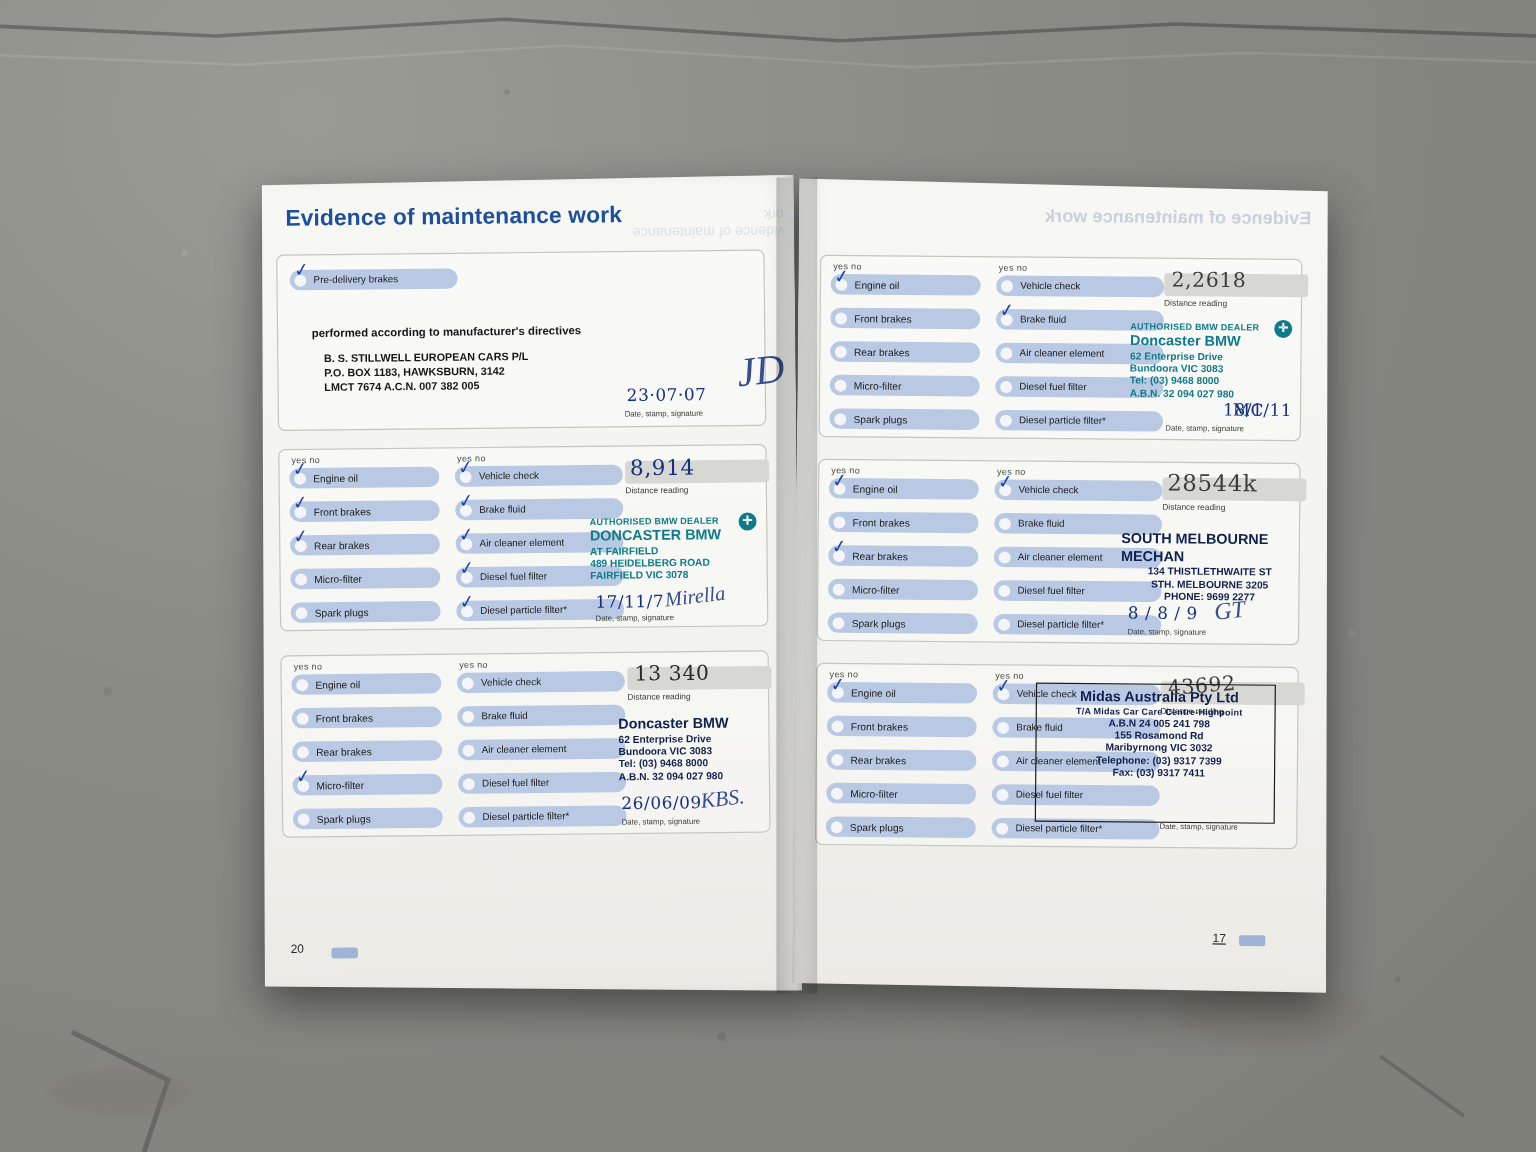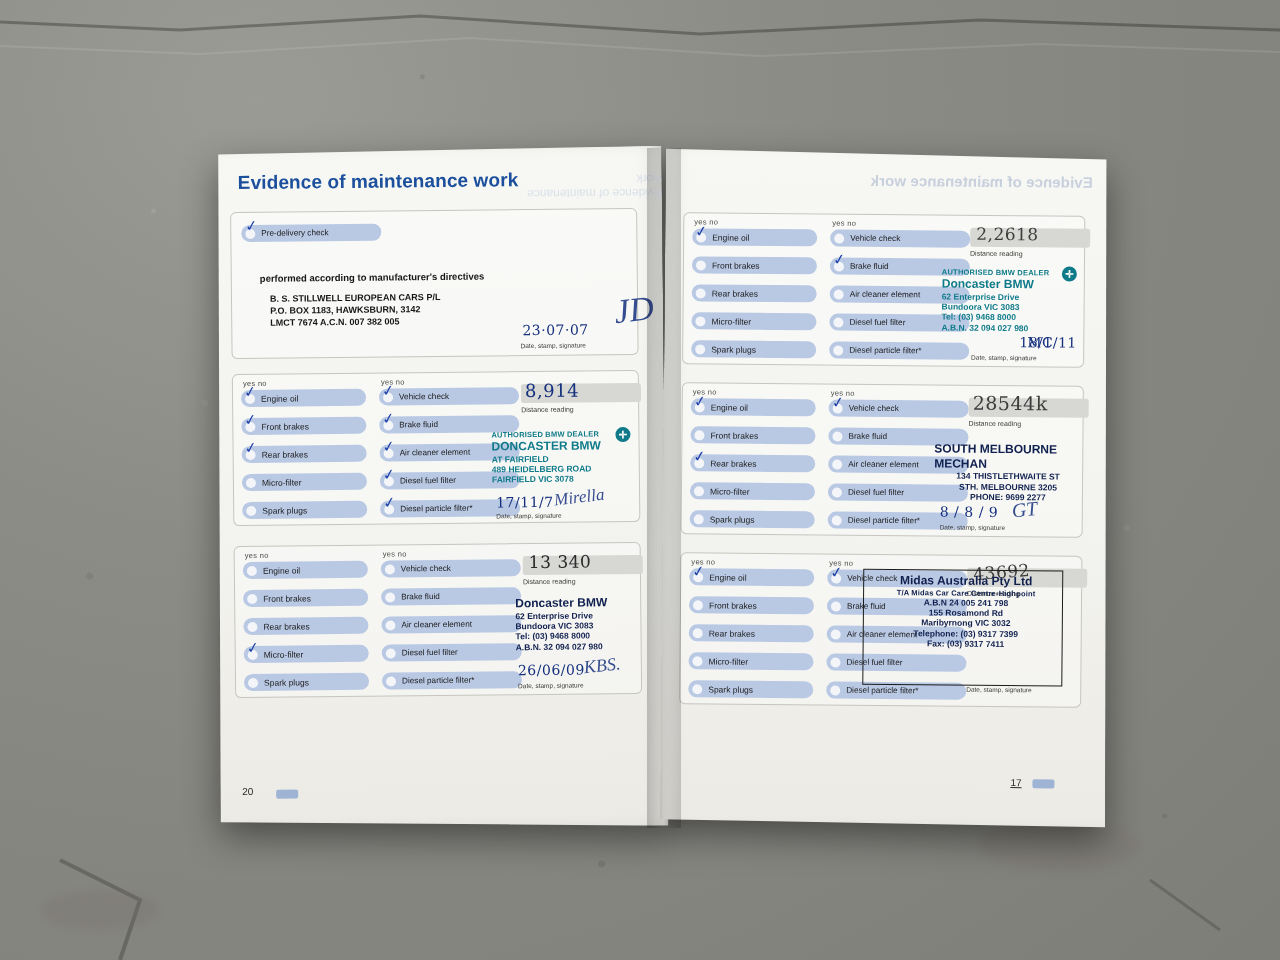--- a/index.html
+++ b/index.html
@@ -272,21 +272,21 @@
   <div id="booklet">
 
     <div class="page" id="page-left">
       <div class="page-inner">
         <div class="sheet-title">Evidence of maintenance work</div>
         <div class="ghost-block" style="left:300px;top:26px;">Evidence of maintenance work</div>
 
         <div class="block" style="left:18px;top:62px;width:405px;height:145px;">
           <div class="row wide" style="left:10px;top:12px;width:140px;">
             <div class="dot"></div>
-            <span class="lbl">Pre-delivery check</span>
+            <span class="lbl">Pre-delivery brakes</span>
           </div>
           <div class="tick" style="left:14px;top:6px;">✓</div>
           <div class="directive" style="left:28px;top:60px;">performed according to manufacturer's directives</div>
           <div class="addr" style="left:38px;top:80px;">
             <div>B. S. STILLWELL EUROPEAN CARS P/L</div>
             <div>P.O. BOX 1183, HAWKSBURN, 3142</div>
             <div>LMCT 7674        A.C.N. 007 382 005</div>
           </div>
           <div class="hand" style="left:290px;top:112px;">23·07·07</div>
           <div class="sig" style="left:382px;top:82px;font-size:34px;">JD</div>

